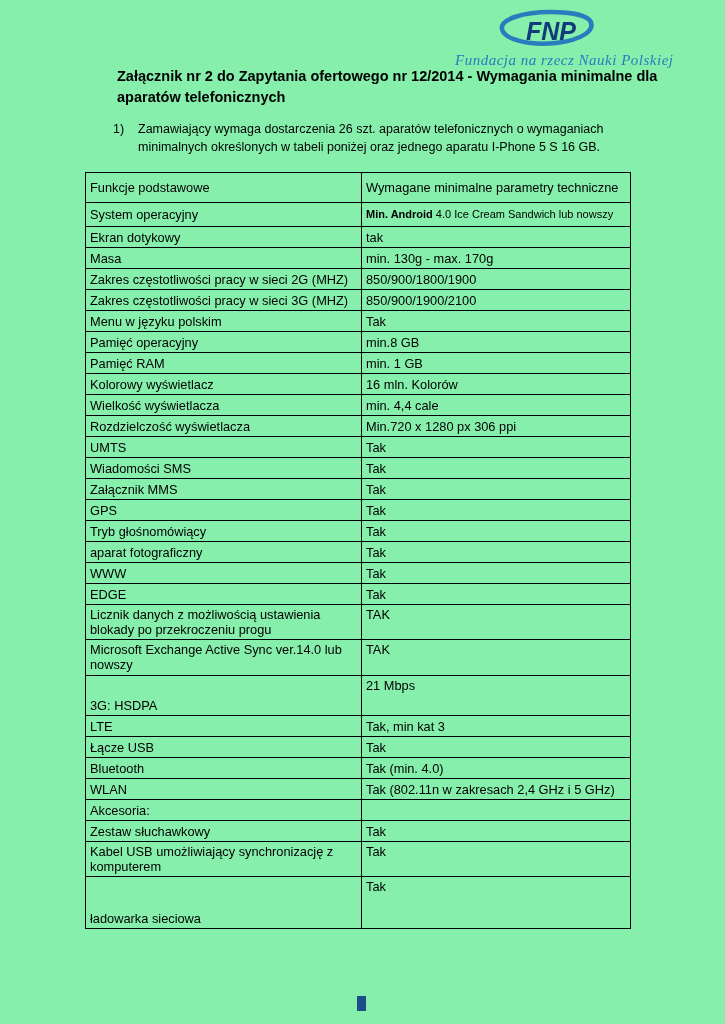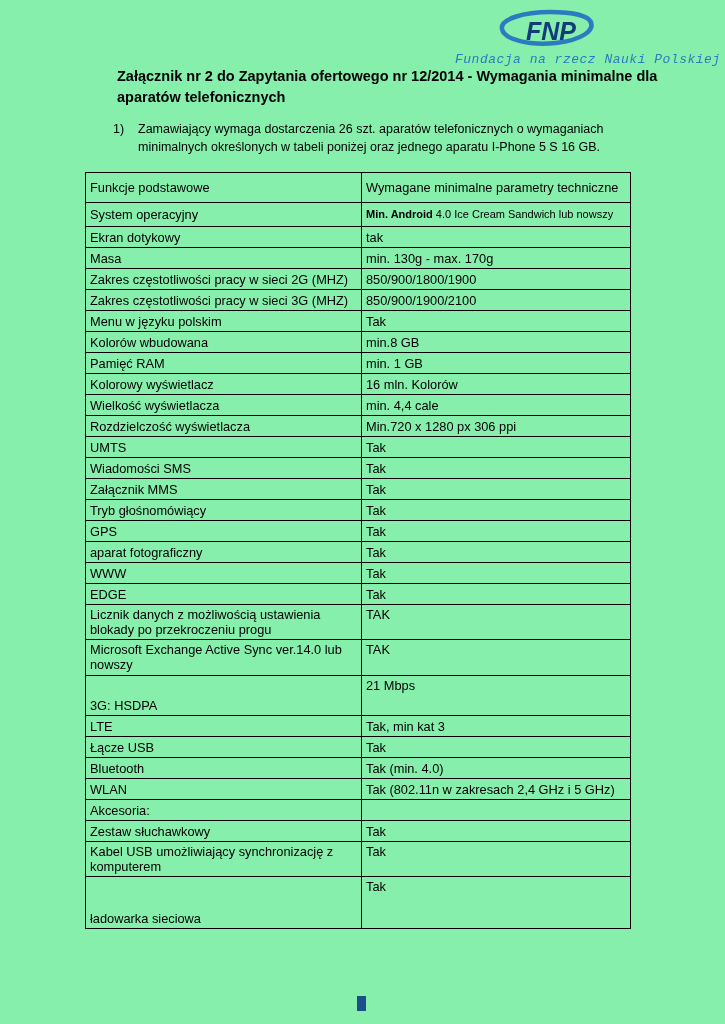--- a/index.html
+++ b/index.html
@@ -14,23 +14,23 @@
     overflow:hidden;
   }
 
   
   .logo {
     position:absolute; top:8px; left:455px; width:195px;
     text-align:center;
   }
   .logo svg { display:block; margin:0 auto; }
   .logo-tagline {
-    font-family:Liberation Mono, monospace;
+    font-family:Liberation Serif, serif;
     font-style:italic;
-    font-size:13px;
+    font-size:15px;
     color:#2b7bbf;
     white-space:nowrap;
     letter-spacing:0.5px;
     margin-top:-2px;
   }
 
   
   .doc-title {
     position:absolute; top:66px; left:85px; width:558px;
     font-size:14.5px; font-weight:bold; line-height:21px;margin-left:32px;
@@ -134,21 +134,21 @@
         </tr>
         <tr>
           <td>Zakres częstotliwości pracy w sieci 3G (MHZ)</td>
           <td>850/900/1900/2100</td>
         </tr>
         <tr>
           <td>Menu w języku polskim</td>
           <td>Tak</td>
         </tr>
         <tr>
-          <td>Kolorów wbudowana</td>
+          <td>Pamięć operacyjny</td>
           <td>min.8 GB</td>
         </tr>
         <tr>
           <td>Pamięć RAM</td>
           <td>min. 1 GB</td>
         </tr>
         <tr>
           <td>Kolorowy wyświetlacz</td>
           <td>16 mln. Kolorów</td>
         </tr>
@@ -166,25 +166,25 @@
         </tr>
         <tr>
           <td>Wiadomości SMS</td>
           <td>Tak</td>
         </tr>
         <tr>
           <td>Załącznik MMS</td>
           <td>Tak</td>
         </tr>
         <tr>
+          <td>GPS</td>
+          <td>Tak</td>
+        </tr>
+        <tr>
           <td>Tryb głośnomówiący</td>
-          <td>Tak</td>
-        </tr>
-        <tr>
-          <td>GPS</td>
           <td>Tak</td>
         </tr>
         <tr>
           <td>aparat fotograficzny</td>
           <td>Tak</td>
         </tr>
         <tr>
           <td>WWW</td>
           <td>Tak</td>
         </tr>

